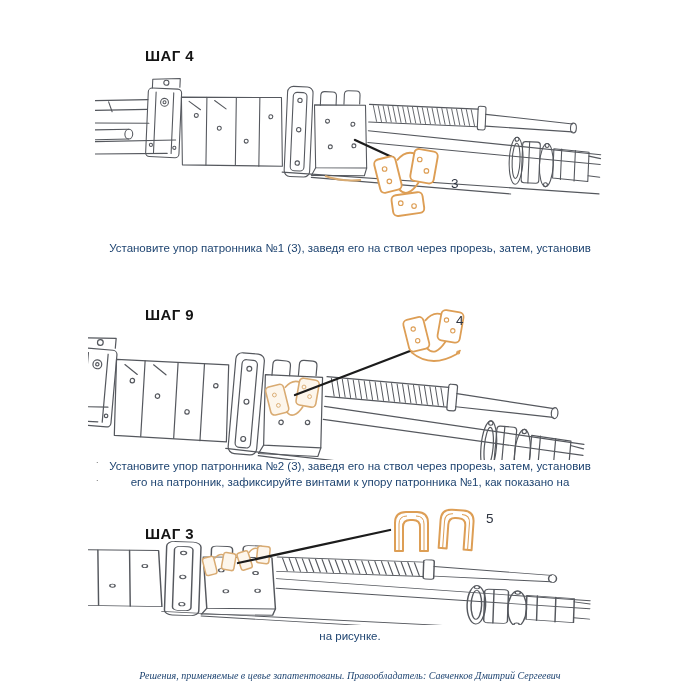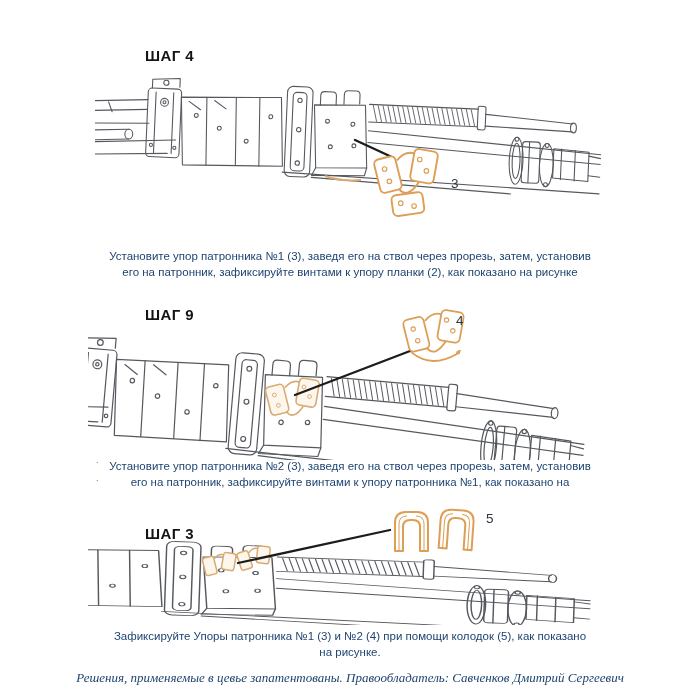--- a/index.html
+++ b/index.html
@@ -5,21 +5,21 @@
   html,body{margin:0;padding:0;background:#fff;}
   .page{position:relative;width:700px;height:700px;background:#ffffff;
         font-family:"Liberation Sans",sans-serif;overflow:hidden;}
   .step-title{position:absolute;left:129px;margin:16px;font-size:15px;font-weight:700;
         color:#141414;letter-spacing:.4px;z-index:3;}
   .diagram{position:absolute;z-index:1;}
   .instr{position:absolute;left:90px;width:520px;text-align:center;color:#1d4370;
         font-size:11.5px;line-height:16px;z-index:2;}
   .instr .line{white-space:nowrap;}
   .footer{position:absolute;left:0;top:670px;width:700px;text-align:center;
-        font-family:"Liberation Serif",serif;font-style:italic;font-size:13px;color:#1d4370;}
+        font-family:"Liberation Serif",serif;font-style:italic;font-size:10px;color:#1d4370;}
   .margin-dot{position:absolute;left:96px;color:#6a6a6a;font-size:9px;line-height:9px;z-index:2;}
   .callout{font-family:"Liberation Sans",sans-serif;font-size:13.5px;fill:#2e3440;}
 </style>
 </head>
 <body>
 
 <div class="page">
 
   <svg width="0" height="0" style="position:absolute" aria-hidden="true">
     <defs>
@@ -103,23 +103,22 @@
           <circle cx="13" cy="33" r="2.4"></circle>
         <circle cx="45" cy="10" r="2.4"></circle>
           <circle cx="52" cy="22" r="2.4"></circle>
         <circle cx="25" cy="56" r="2.4"></circle>
           <circle cx="39" cy="59" r="2.4"></circle>
       </g>
     </g>
     <text class="callout" x="356" y="130">3</text>
   </svg>
 
-  <div class="instr" style="top:248px">
+  <div class="instr" style="top:240px">
     <div class="line">Установите упор патронника №1 (3), заведя его на ствол через прорезь, затем, установив</div>
-    <div class="line">его на патронник, зафиксируйте винтами к упору планки (2), как показано на рисунке</div>
   </div>
 
   <h2 class="step-title" style="top:290px">ШАГ 9</h2>
 
   <svg class="diagram" style="left:88px;top:305px" width="525" height="155" viewBox="0 0 525 155">
     <use href="#rifle" transform="translate(-112,20) rotate(5) scale(1.1)"></use>
     <g transform="translate(180,74) scale(0.8)">
       <g fill="#fdf6ec" stroke="#d9ab72" stroke-width="2" stroke-linejoin="round">
         <rect x="0" y="8" width="23" height="36" rx="5" transform="rotate(-14 11 26)"></rect>
         <rect x="37" y="0" width="25" height="34" rx="5" transform="rotate(10 49 17)"></rect>
@@ -187,19 +186,18 @@
     </g>
     <g transform="translate(351,6) rotate(4 17 20)">
       <path d="M1,40 L1,12 Q1,1 12,1 L23,1 Q34,1 34,12 L34,40 L26,40 L26,16 Q26,9 19,9 L16,9 Q9,9 9,16 L9,40 Z" fill="#fff" stroke="#dd9e55" stroke-width="2" stroke-linejoin="round"></path>
       <path d="M5,40 L5,13 Q5,5 13,5" fill="none" stroke="#dd9e55" stroke-width="1"></path>
       <path d="M30,40 L30,13 Q30,5 22,5" fill="none" stroke="#dd9e55" stroke-width="1"></path>
     </g>
     <text class="callout" x="398" y="20">5</text>
   </svg>
 
   <div class="instr" style="top:628px">
-    <div class="line">Зафиксируйте Упоры патронника №1 (3) и №2 (4) при помощи колодок (5), как показано</div>
     <div class="line">на рисунке.</div>
   </div>
 
   <div class="footer">Решения, применяемые в цевье запатентованы. Правообладатель: Савченков Дмитрий Сергеевич</div>
 
 </div>
 
 </body></html>

